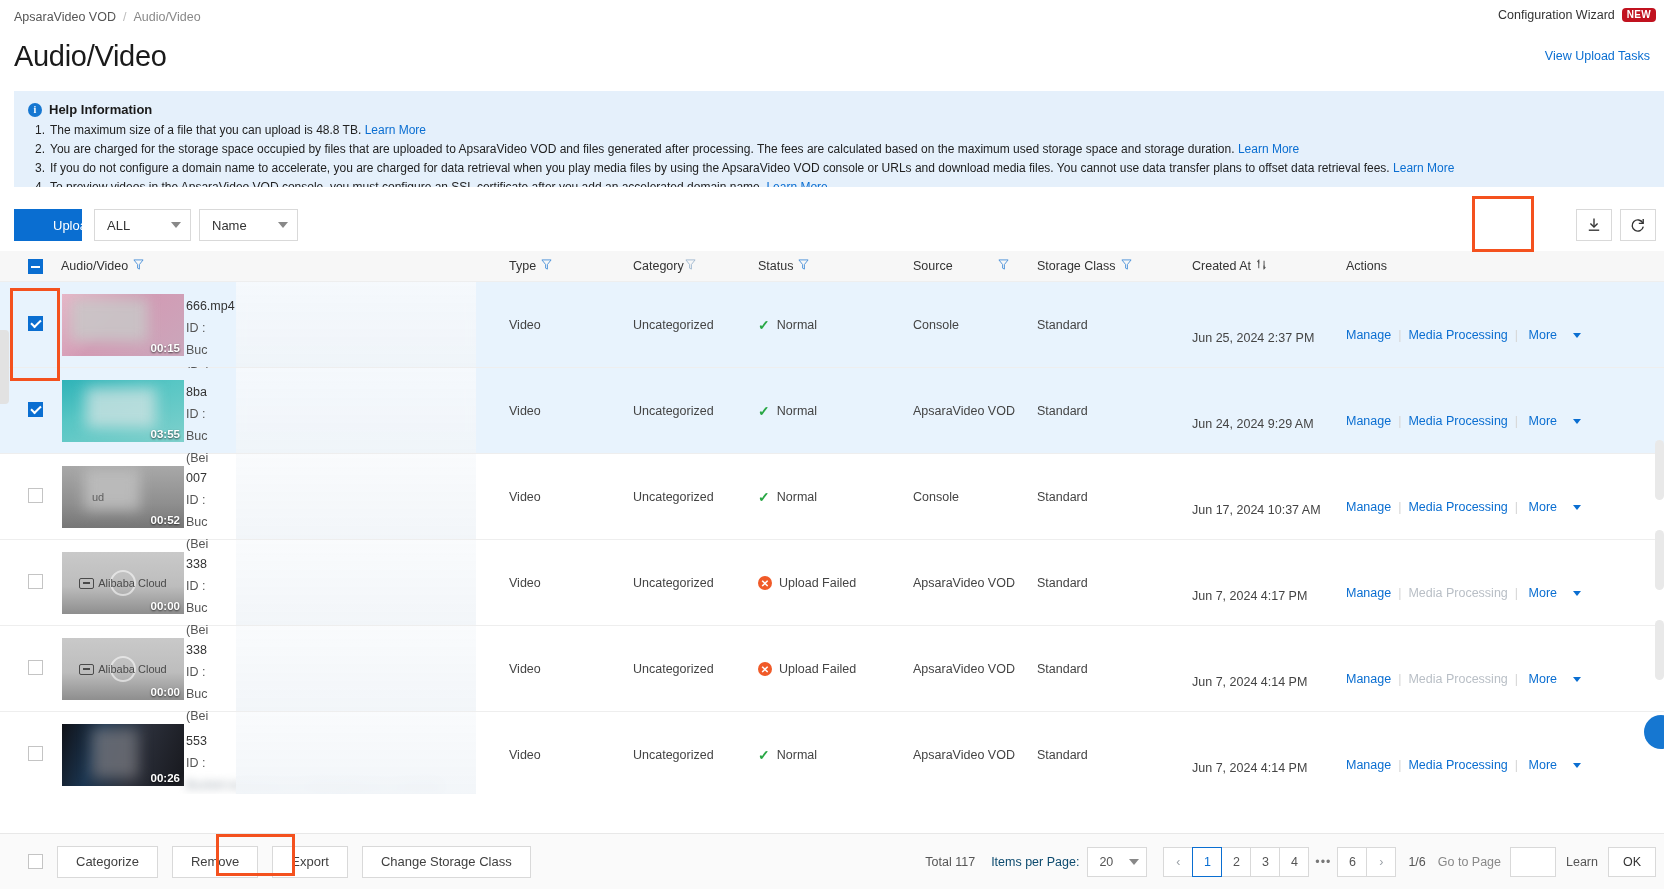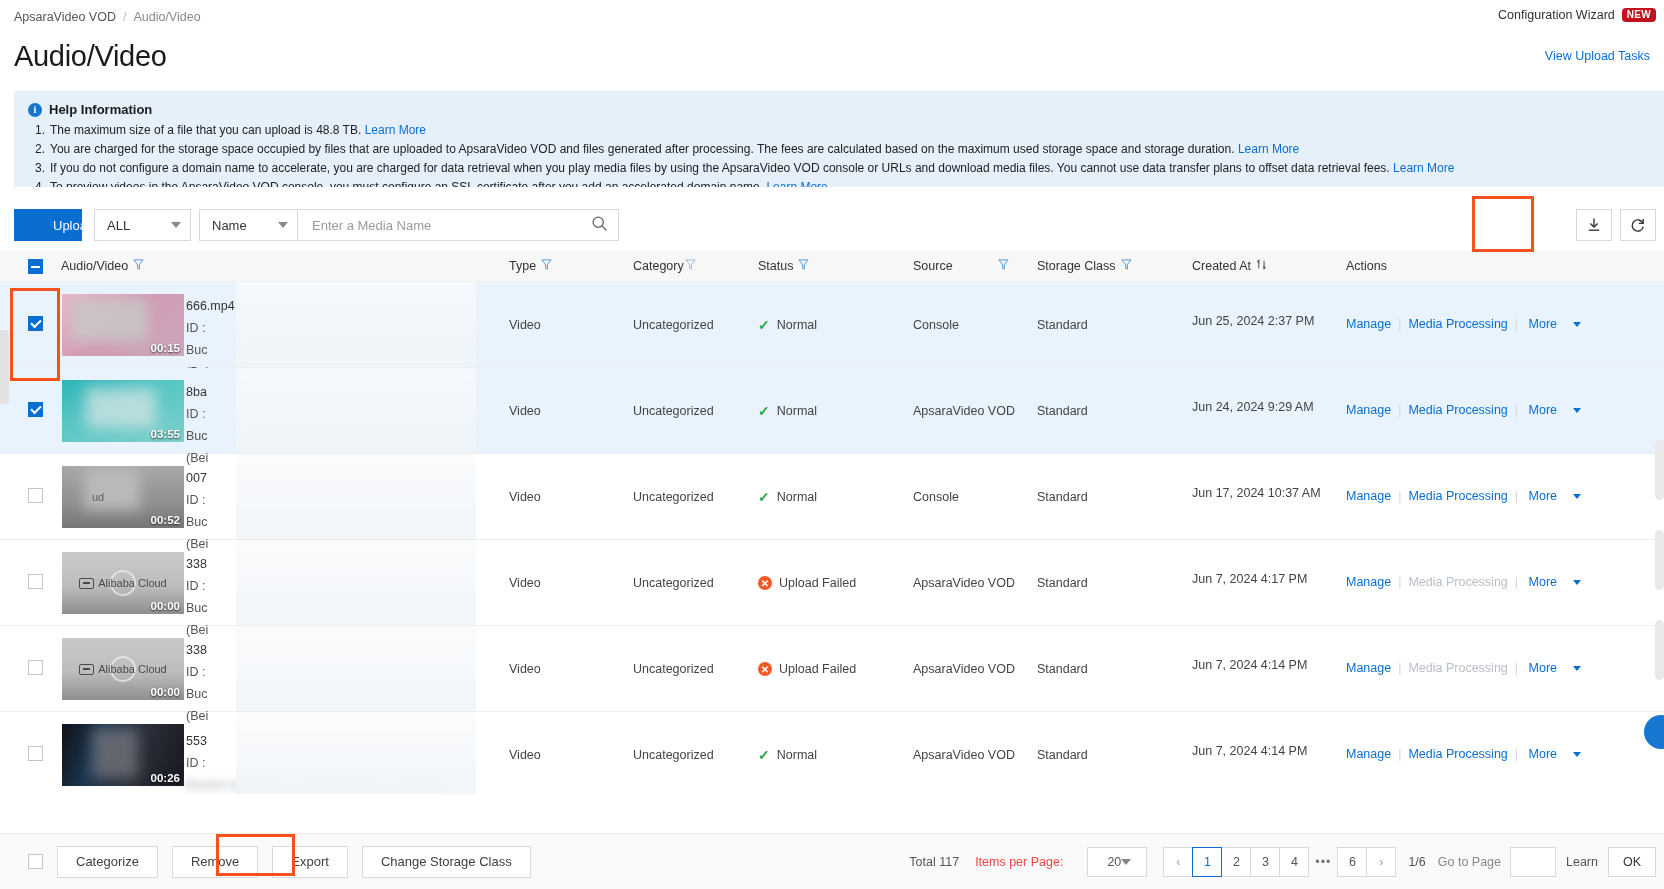--- a/index.html
+++ b/index.html
@@ -193,56 +193,56 @@
     backdrop-filter:blur(6px);
     background:linear-gradient(180deg, rgba(248,250,252,.82), rgba(240,244,248,.86));
     pointer-events:none;
   }
 
   .r-type   { left:509px; top:36px; }
   .r-cat    { left:633px; top:36px; }
   .r-status { left:758px; top:36px; display:flex; align-items:center; gap:7px; }
   .r-source { left:913px; top:36px; }
   .r-storage{ left:1037px;top:36px; }
-  .r-created{ left:1192px;top:32px; }
+  .r-created{ left:1192px;top:49px; }
   .r-actions{ left:1346px;top:26px; }
 
   .ok-tick { color:#29a745; font-size:14px; font-weight:bold; line-height:1; }
   .err-dot {
     width:14px;height:14px;border-radius:50%;background:#f05a28;color:#fff;
     font-size:10px;display:flex;align-items:center;justify-content:center;font-weight:bold;
   }
   .acts { line-height:17px; }
   .acts a { color:#0a6ed1; text-decoration:none; cursor:pointer; }
   .acts a.dis { color:#b9bfc6; cursor:default; }
   .acts .sep { color:#d6d6d6; margin:0 7px; }
-  .acts .more { display:inline-flex; align-items:center; gap:16px; margin-top:8px; }
+  .acts .more { display:inline-flex; align-items:center; gap:16px; margin-top:19px; }
   .caret { width:0;height:0;border-left:4px solid transparent;border-right:4px solid transparent;border-top:5px solid #0a6ed1; }
 
   
   .footer {
     position:absolute; left:0; right:0; bottom:0; height:56px;
     background:#fafafa; border-top:1px solid #e8e8e8;
     display:flex; align-items:center;
   }
   .footer .fchk { margin-left:28px; }
   .fbtn {
     height:32px; margin-left:14px; padding:0 18px;
     border:1px solid #d9d9d9; background:#fff; color:#404040;
     font-size:13px; font-family:inherit; cursor:pointer;
   }
   .pager {
     position:absolute; right:8px; top:50%; transform:translateY(-50%);
     display:flex; align-items:center; gap:0; font-size:12.5px; color:#555;
   }
   .pager .total { margin-right:16px; }
-  .pager .ipp { margin-right:24px; color:#ef4444; }
+  .pager .ipp { margin-right:8px; color:#0c4a6e; }
   .pg-select {
     width:60px; height:30px; border:1px solid #d9d9d9; background:#fff;
-    display:flex; align-items:center; justify-content:center;
+    display:flex; align-items:center; justify-content:space-between;
     padding:0 7px 0 11px; cursor:pointer; margin-right:16px;
   }
   .pg-btn {
     min-width:30px; height:30px; border:1px solid #d9d9d9; background:#fff;
     display:flex; align-items:center; justify-content:center;
     margin-left:-1px; cursor:pointer; color:#555; font-size:12.5px;
   }
   .pg-btn.first { margin-left:0; }
   .pg-btn.cur { border:1px solid #0a6ed1; color:#0a6ed1; position:relative; z-index:2; }
   .pg-btn.arrow { color:#9aa0a6; }
@@ -304,29 +304,20 @@
   <div class="sel-box sel-all">
     <span>ALL</span>
     <span class="chev"></span>
   </div>
 
   <div class="sel-box sel-name">
     <span>Name</span>
     <span class="chev"></span>
   </div>
 
-  <div class="search-wrap">
-    <input type="text" placeholder="Enter a Media Name" style="">
-    <span>
-      <svg width="17" height="17" viewBox="0 0 20 20">
-          <circle cx="8.5" cy="8.5" r="6" fill="none" stroke="#666" stroke-width="1.6"></circle>
-          <line x1="13" y1="13" x2="18" y2="18" stroke="#666" stroke-width="1.6"></line>
-        </svg>
-    </span>
-  </div>
 
   <div class="icon-btn dl">
     <svg width="16" height="16" viewBox="0 0 20 20">
         <line x1="10" y1="2" x2="10" y2="12" stroke="#333" stroke-width="1.7"></line>
         <polyline points="5.5,8 10,12.5 14.5,8" fill="none" stroke="#333" stroke-width="1.7"></polyline>
         <line x1="3.5" y1="16.5" x2="16.5" y2="16.5" stroke="#333" stroke-width="1.7"></line>
       </svg>
   </div>
   <div class="icon-btn rf">
     <svg width="16" height="16" viewBox="0 0 20 20">

